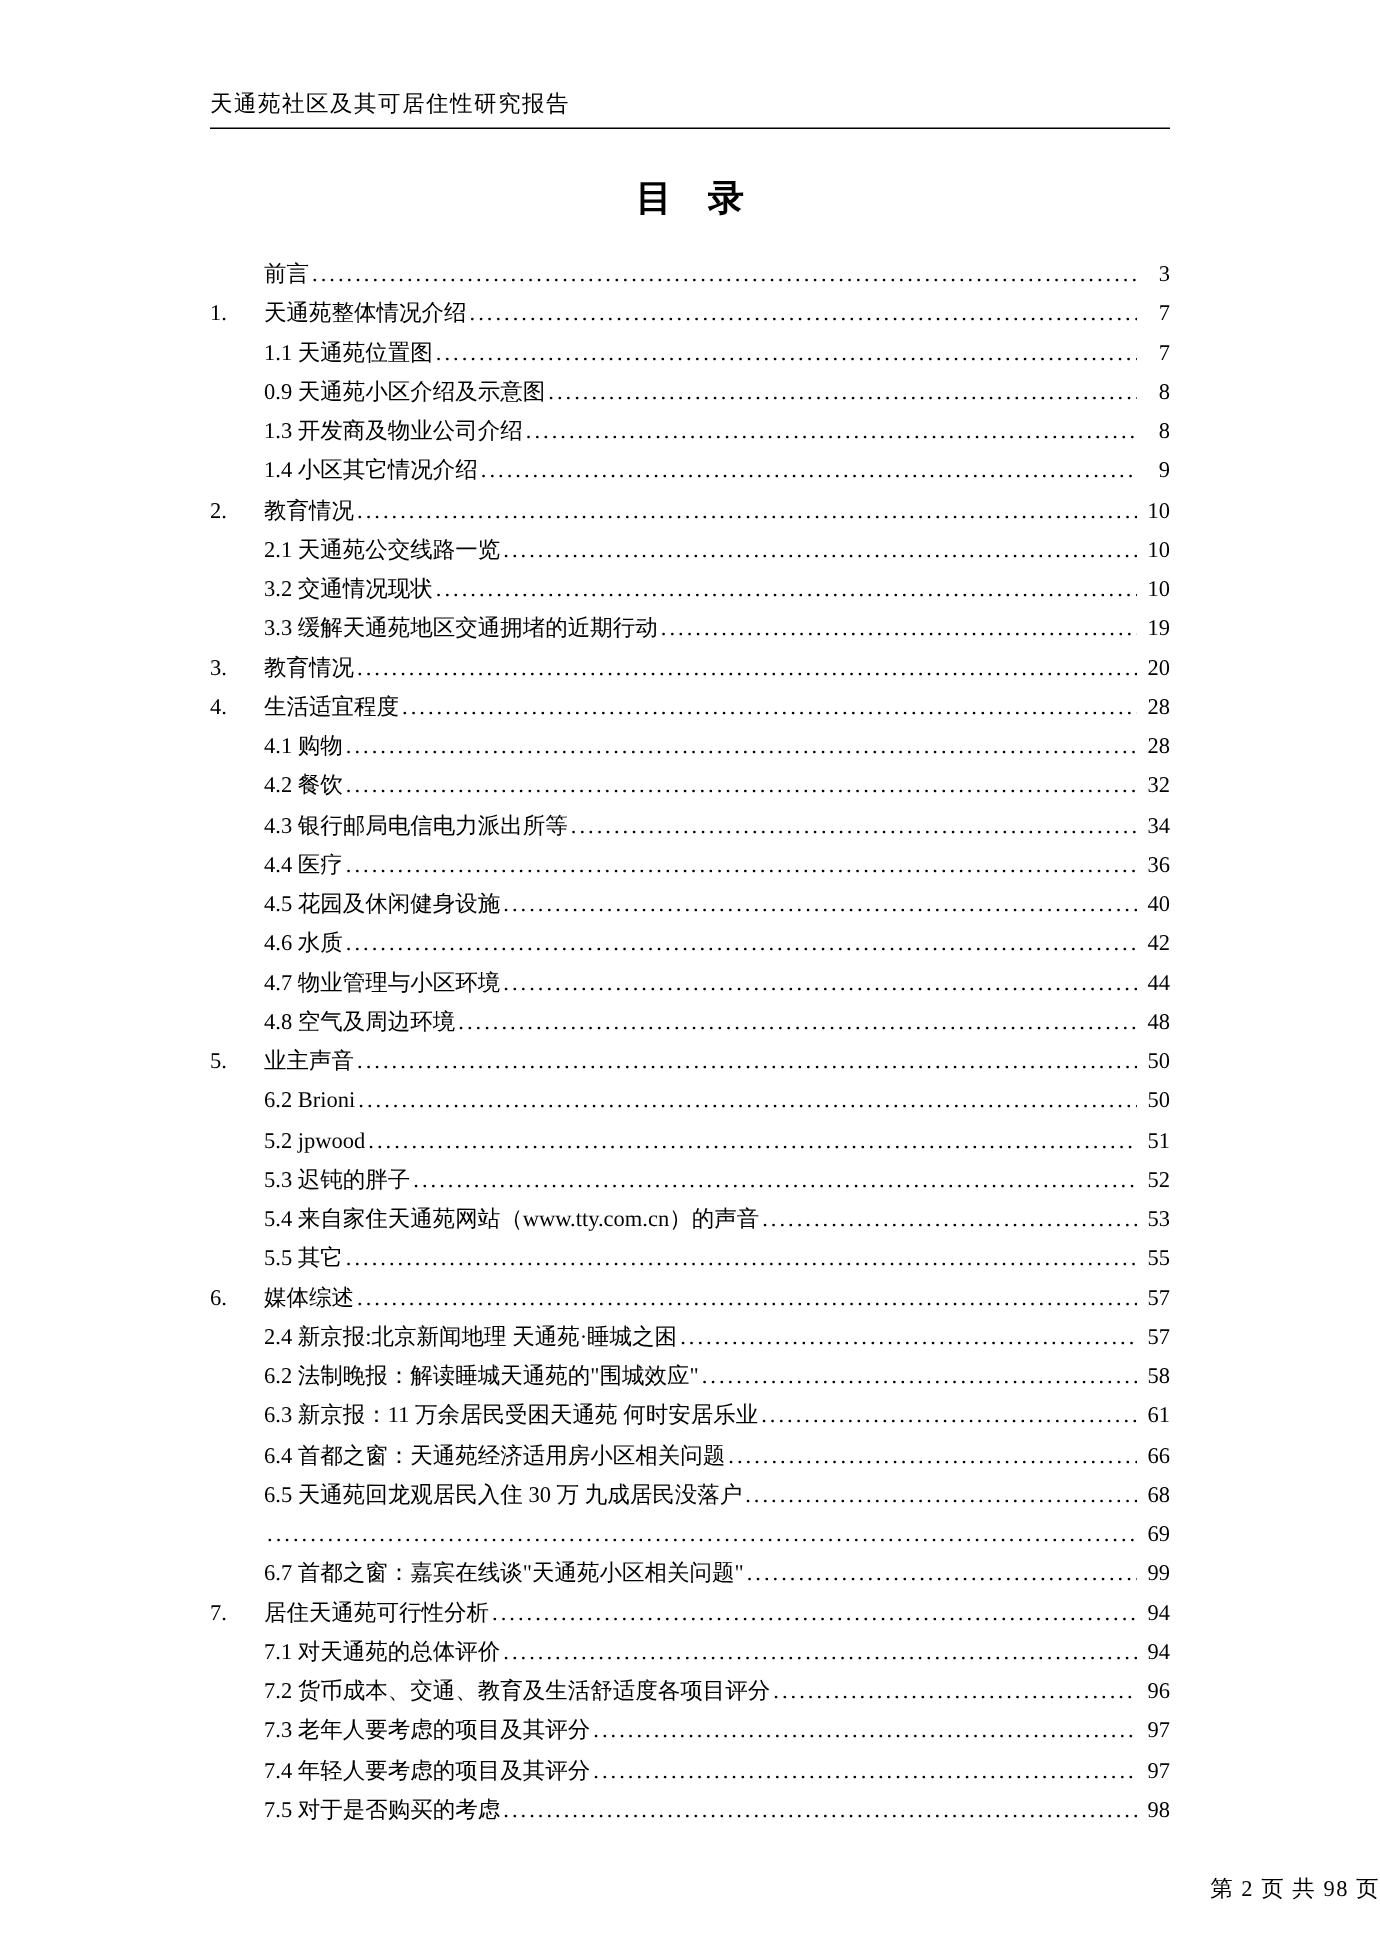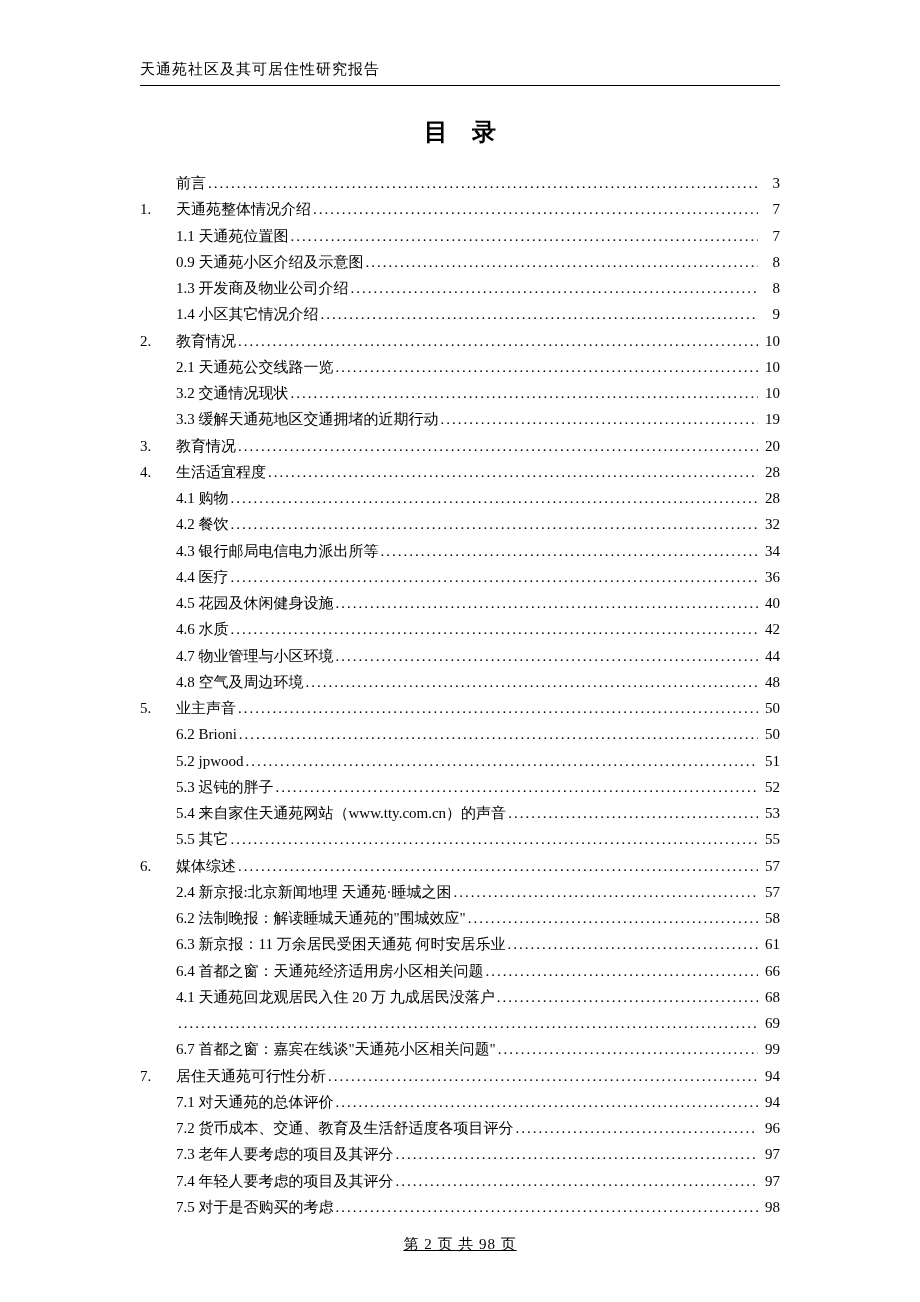--- a/index.html
+++ b/index.html
@@ -61,27 +61,26 @@
   }
   .toc-page {
     flex: 0 0 auto;
     text-align: right;
     min-width: 22px;
   }
   .toc-row.sub .toc-label { padding-left: 0; }
   .toc-row.sub { padding-left: 36px; }
   .footer {
     position: absolute;
-    bottom: 48px;
+    bottom: 33px;
     left: 0;
     width: 100%;
-    text-align: center;
+    text-align: right;
     font-size: 15px;
     letter-spacing: 1px;
-    text-decoration: underline;
   }
 </style>
 </head>
 <body>
 
 <div class="page">
 
   <div class="header-title">天通苑社区及其可居住性研究报告</div>
   <hr class="header-rule">
 
@@ -244,21 +243,21 @@
         <span class="toc-label">6.3 新京报：11 万余居民受困天通苑 何时安居乐业</span>
         <span class="toc-dots"></span>
         <span class="toc-page">61</span>
       </div>
       <div class="toc-row sub">
         <span class="toc-label">6.4 首都之窗：天通苑经济适用房小区相关问题</span>
         <span class="toc-dots"></span>
         <span class="toc-page">66</span>
       </div>
       <div class="toc-row sub">
-        <span class="toc-label">4.1 天通苑回龙观居民入住 20 万 九成居民没落户</span>
+        <span class="toc-label">6.5 天通苑回龙观居民入住 30 万 九成居民没落户</span>
         <span class="toc-dots"></span>
         <span class="toc-page">68</span>
       </div>
       <div class="toc-row sub">
         <span class="toc-dots"></span>
         <span class="toc-page">69</span>
       </div>
       <div class="toc-row sub">
         <span class="toc-label">6.7 首都之窗：嘉宾在线谈"天通苑小区相关问题"</span>
         <span class="toc-dots"></span>

